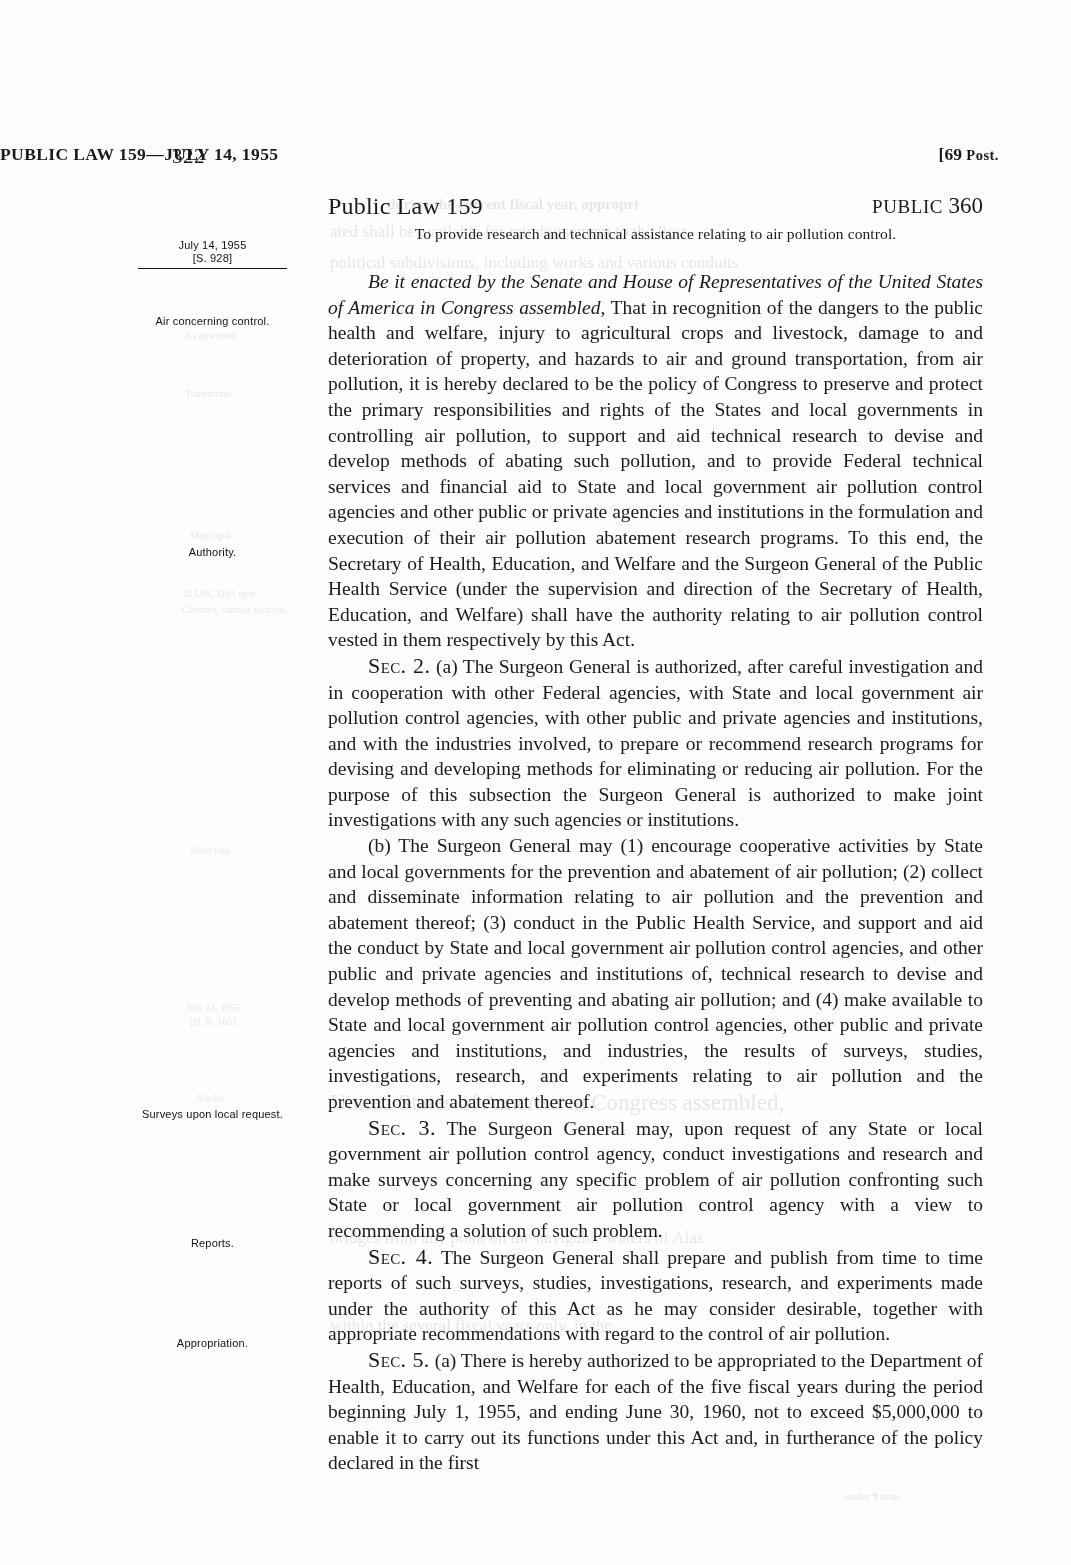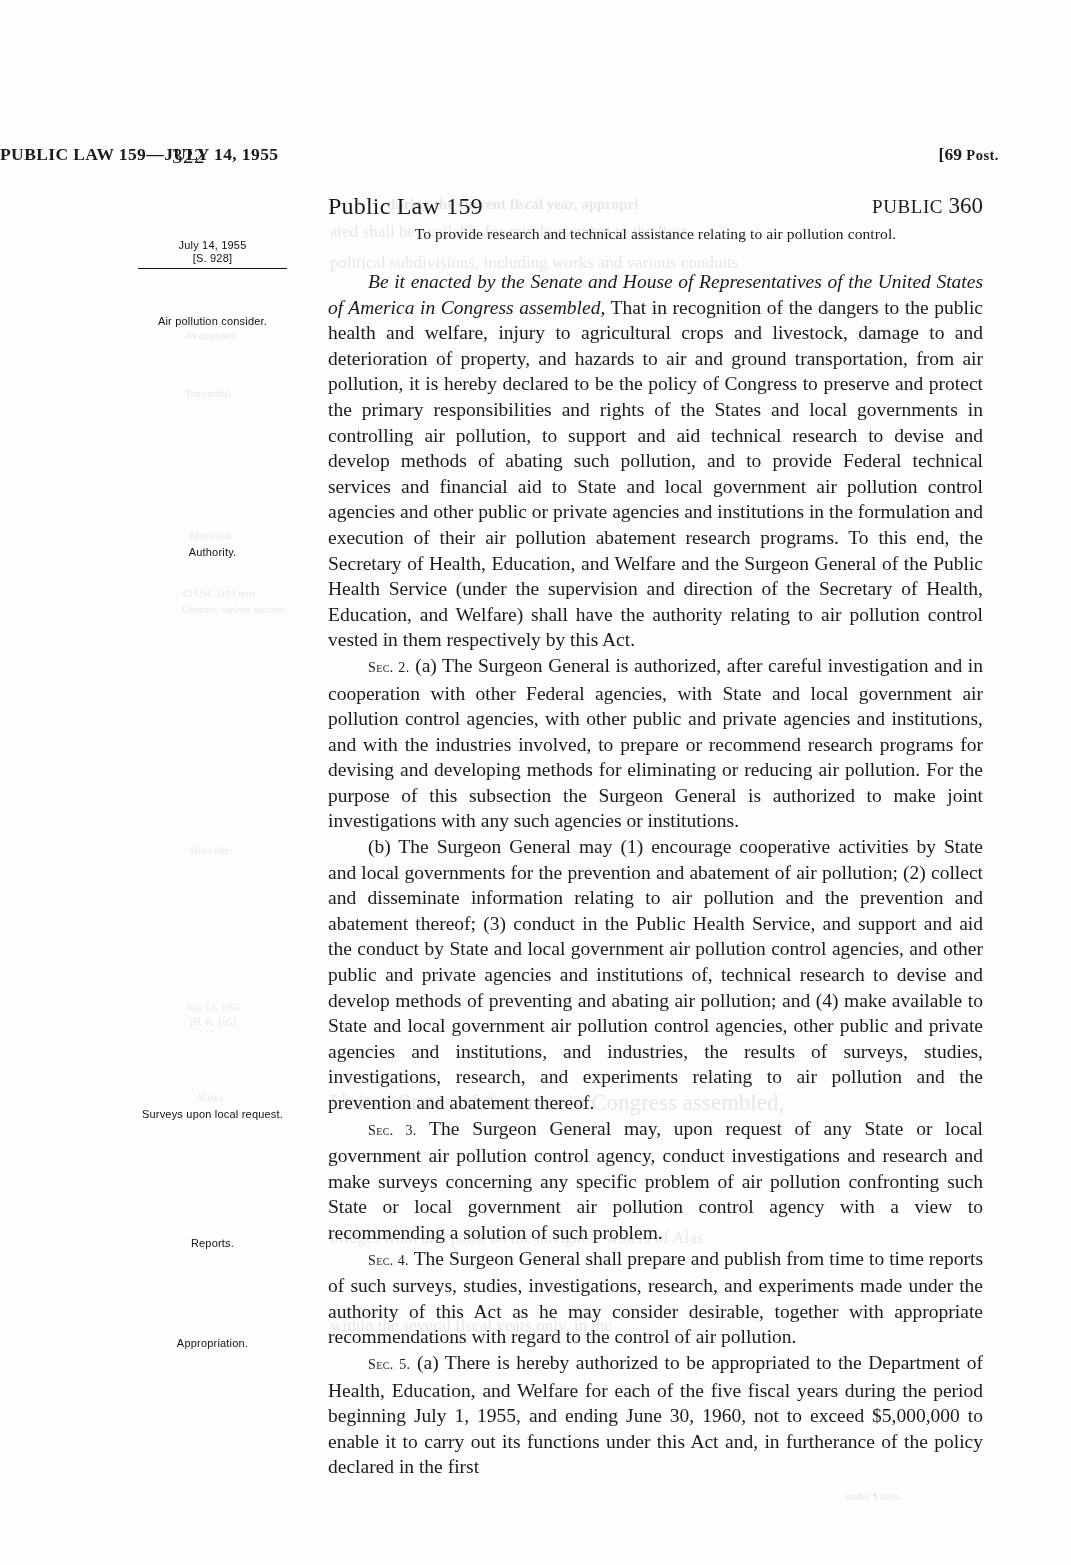--- a/index.html
+++ b/index.html
@@ -130,21 +130,21 @@
   p.para {
     margin: 0;
     font-size: 19.5px;
     line-height: 25.6px;
     text-align: justify;
     text-justify: inter-word;
   }
   p.para.ind { text-indent: 40px; }
   .sc {
     font-variant: small-caps;
-    font-size: 14px;
+    font-size: 22px;
     letter-spacing: 0.4px;
   }
 </style>
 </head>
 <body>
 
 <div class="page">
 
   <div>
     <div class="bleed" style="left:387px; top:196px; font-size:15px;font-weight:bold;">during the current fiscal year, appropri</div>
@@ -173,21 +173,21 @@
       <span class="small-caps">Post.</span>
     </div>
   </div>
 
   <div class="margin-col">
     <div class="mnote" style="top:44px;">
       <div>July 14, 1955</div>
       <div>[S. 928]</div>
       <div class="rule"></div>
     </div>
-    <div class="mnote" style="top:120px;">Air  pollution consider.</div>
+    <div class="mnote" style="top:120px;">Air  concerning control.</div>
     <div class="mnote" style="top:351px;">Authority.</div>
     <div class="mnote" style="top:913px;">Surveys  upon local request.</div>
     <div class="mnote" style="top:1042px;">Reports.</div>
     <div class="mnote" style="top:1142px;">Appropriation.</div>
   </div>
 
   <div class="body-col">
 
     <div>
       <span class="chapter">

